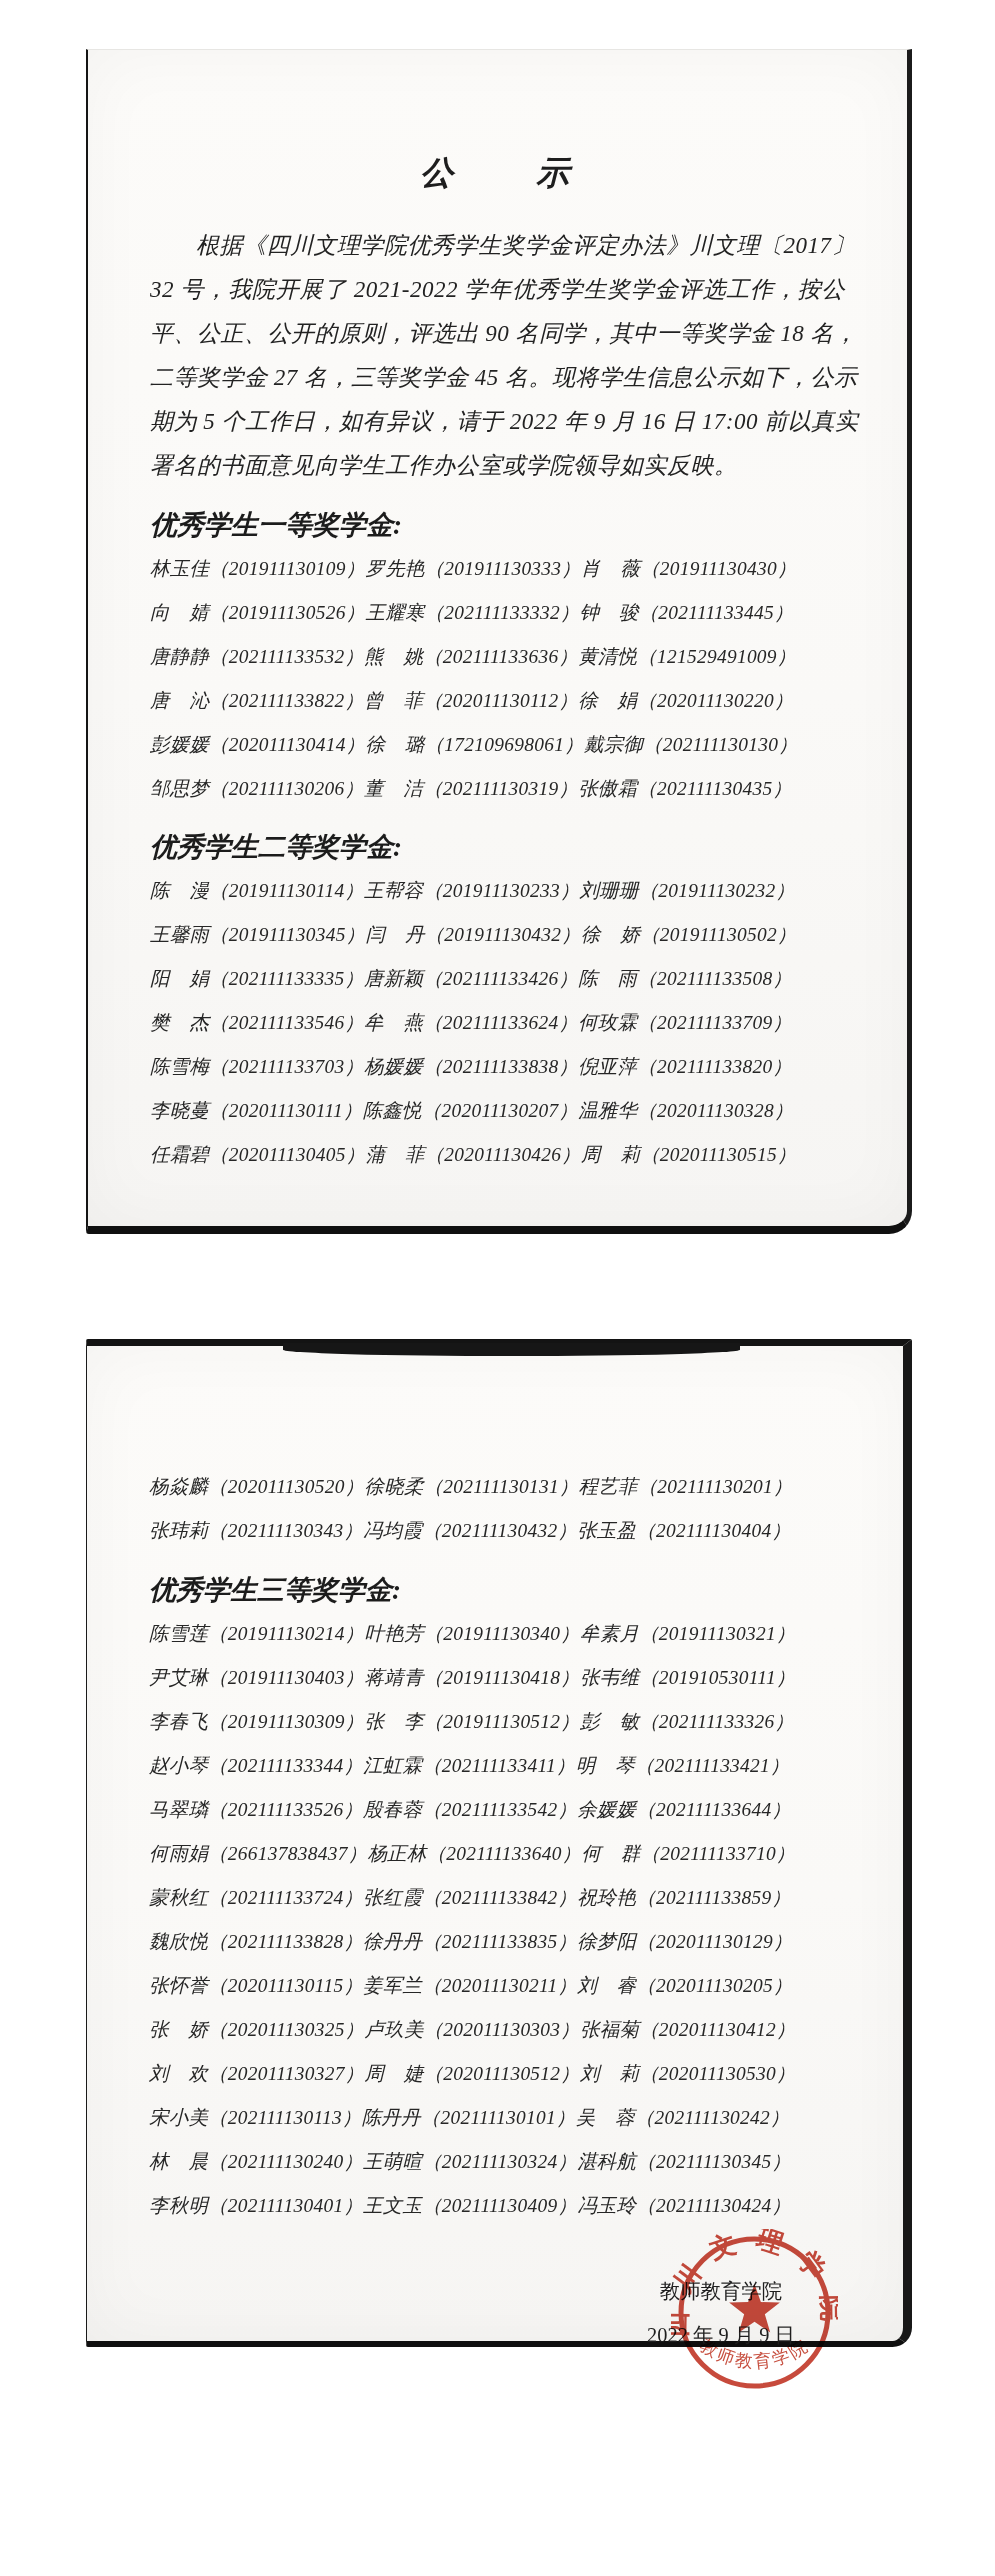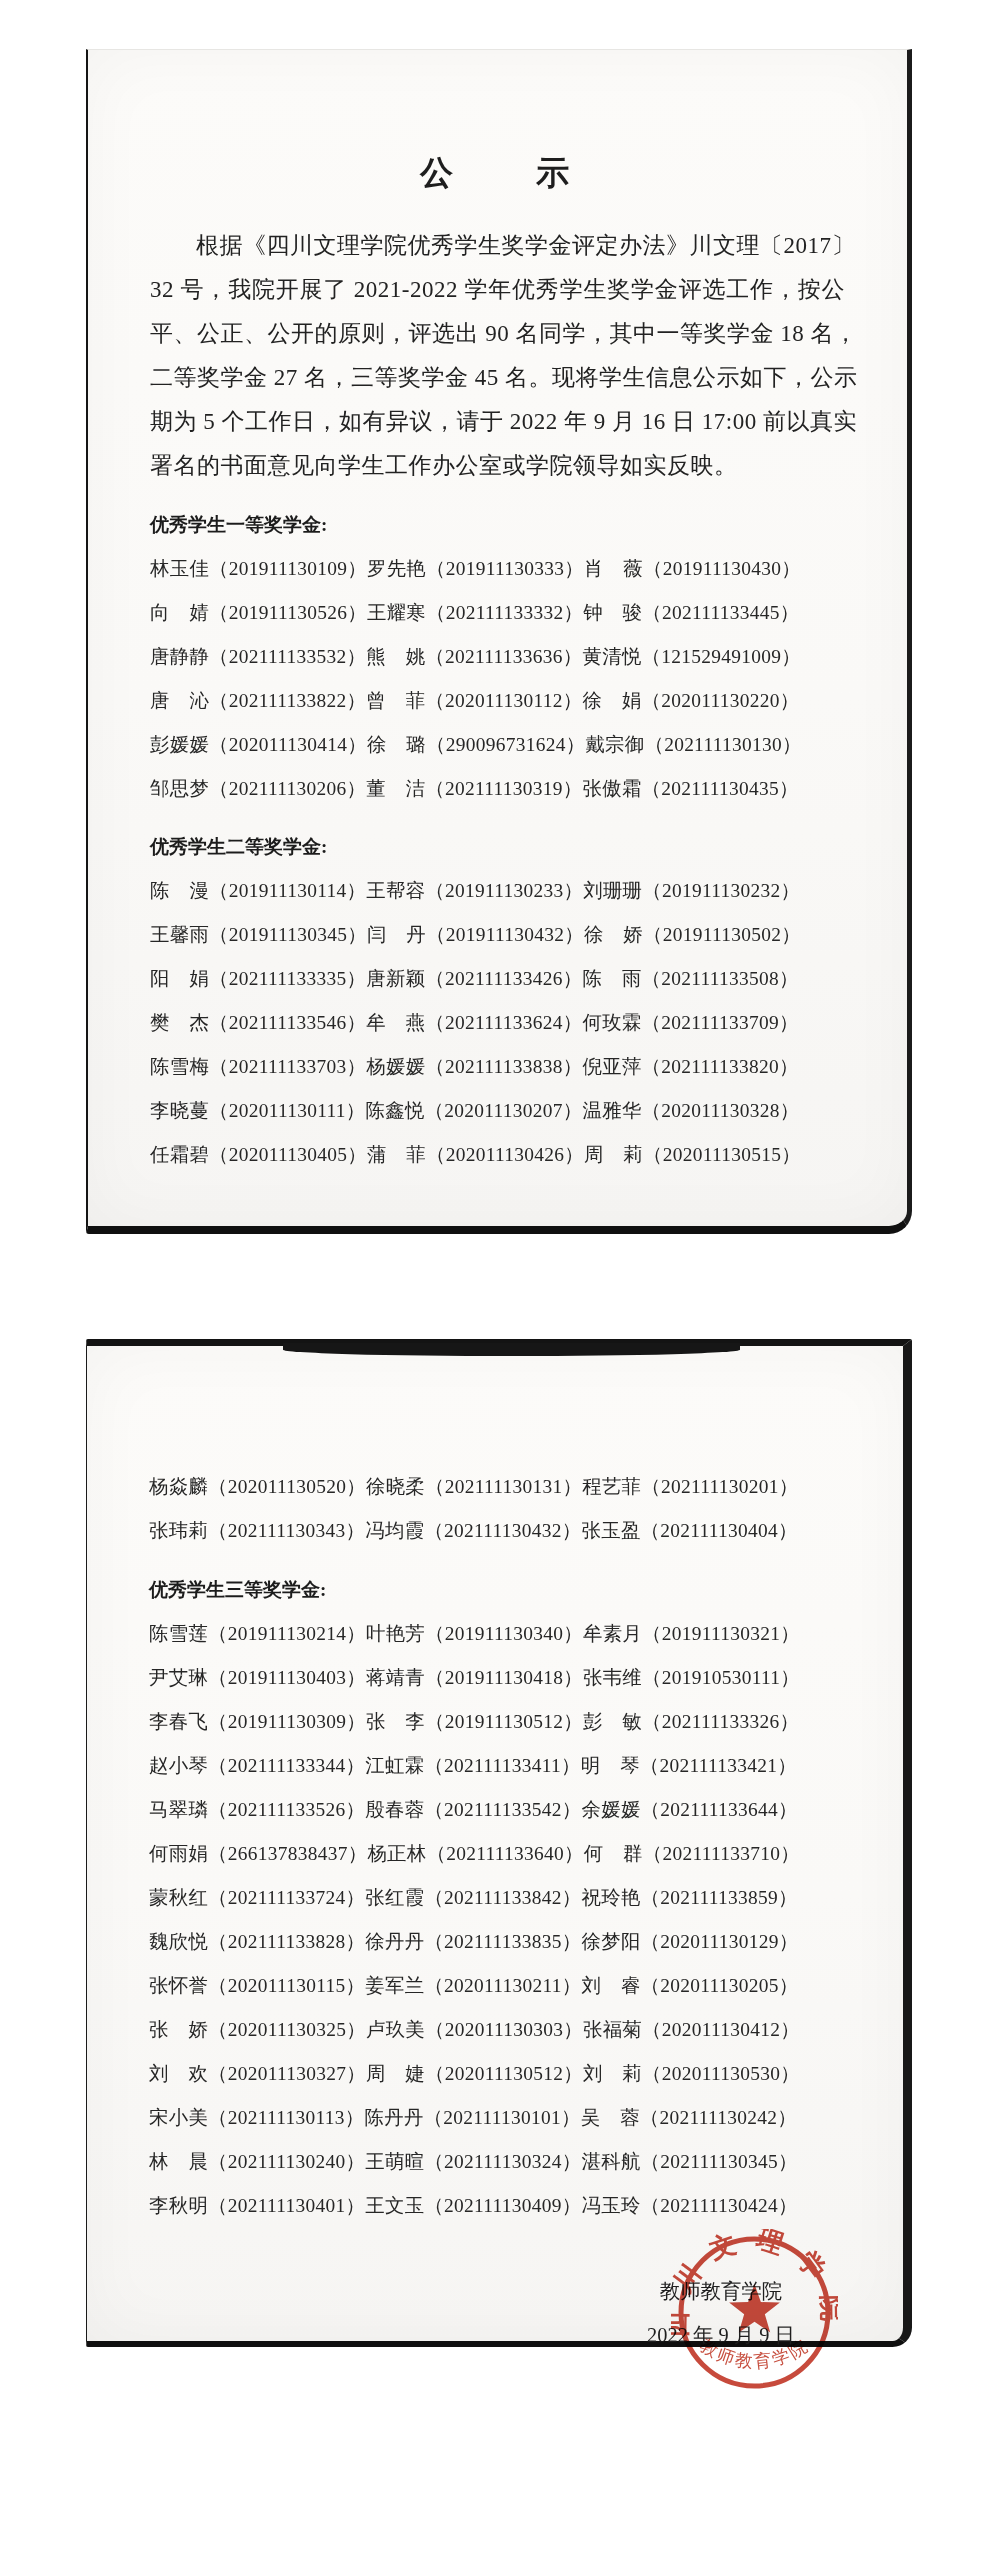--- a/index.html
+++ b/index.html
@@ -35,21 +35,21 @@
     border-radius:1.9px 1.9px 19.4px 1.9px;
   }
   
   #page2::before {
     content:"";
     position:absolute; top:-2.9px; left:24%;
     width:56%; height:12.6px;
     background:#161616;
     border-radius:0 0 100% 100% / 0 0 100% 100%;
   }
-  .content { padding:102px 62px 0 62px; position:relative; }
+  .content { padding:102px 62px 0 62px; position:relative;font-style:italic; }
   #page2 .content { padding-top:119px; }
 
   .doc-title {
     text-align:center;
     font-size:33px;
     font-weight:700;
     letter-spacing:5.8px;
     line-height:43px;
     margin:0 0 29px 0;
     color:#1e1e1e;
@@ -59,21 +59,21 @@
     line-height:44px;
     letter-spacing:0.5px;
     text-align:justify;
     text-align-last:justify;
     white-space:nowrap;
   }
   .para-line.indent { text-indent:2em; }
   .para-line.last { text-align-last:left; white-space:normal; }
 
   .sec-heading {
-    font-size:19px;
+    font-size:27px;
     font-weight:700;
     line-height:44px;
     margin-top:14.6px;
     color:#1c1c1c;
   }
   .name-row {
     display:flex;
     justify-content:flex-start;
     font-size:19.4px;
     line-height:44px;
@@ -129,21 +129,21 @@
           <span class="entry">熊　姚（202111133636）</span>
           <span class="entry">黄清悦（121529491009）</span>
         </div>
         <div class="name-row">
           <span class="entry">唐　沁（202111133822）</span>
           <span class="entry">曾　菲（202011130112）</span>
           <span class="entry">徐　娟（202011130220）</span>
         </div>
         <div class="name-row">
           <span class="entry">彭媛媛（202011130414）</span>
-          <span class="entry">徐　璐（290096731624）</span>
+          <span class="entry">徐　璐（172109698061）</span>
           <span class="entry">戴宗御（202111130130）</span>
         </div>
         <div class="name-row">
           <span class="entry">邹思梦（202111130206）</span>
           <span class="entry">董　洁（202111130319）</span>
           <span class="entry">张傲霜（202111130435）</span>
         </div>
       </div>
     <div class="sec-heading">优秀学生二等奖学金:</div>
     <div id="sec2-rows-p1">

